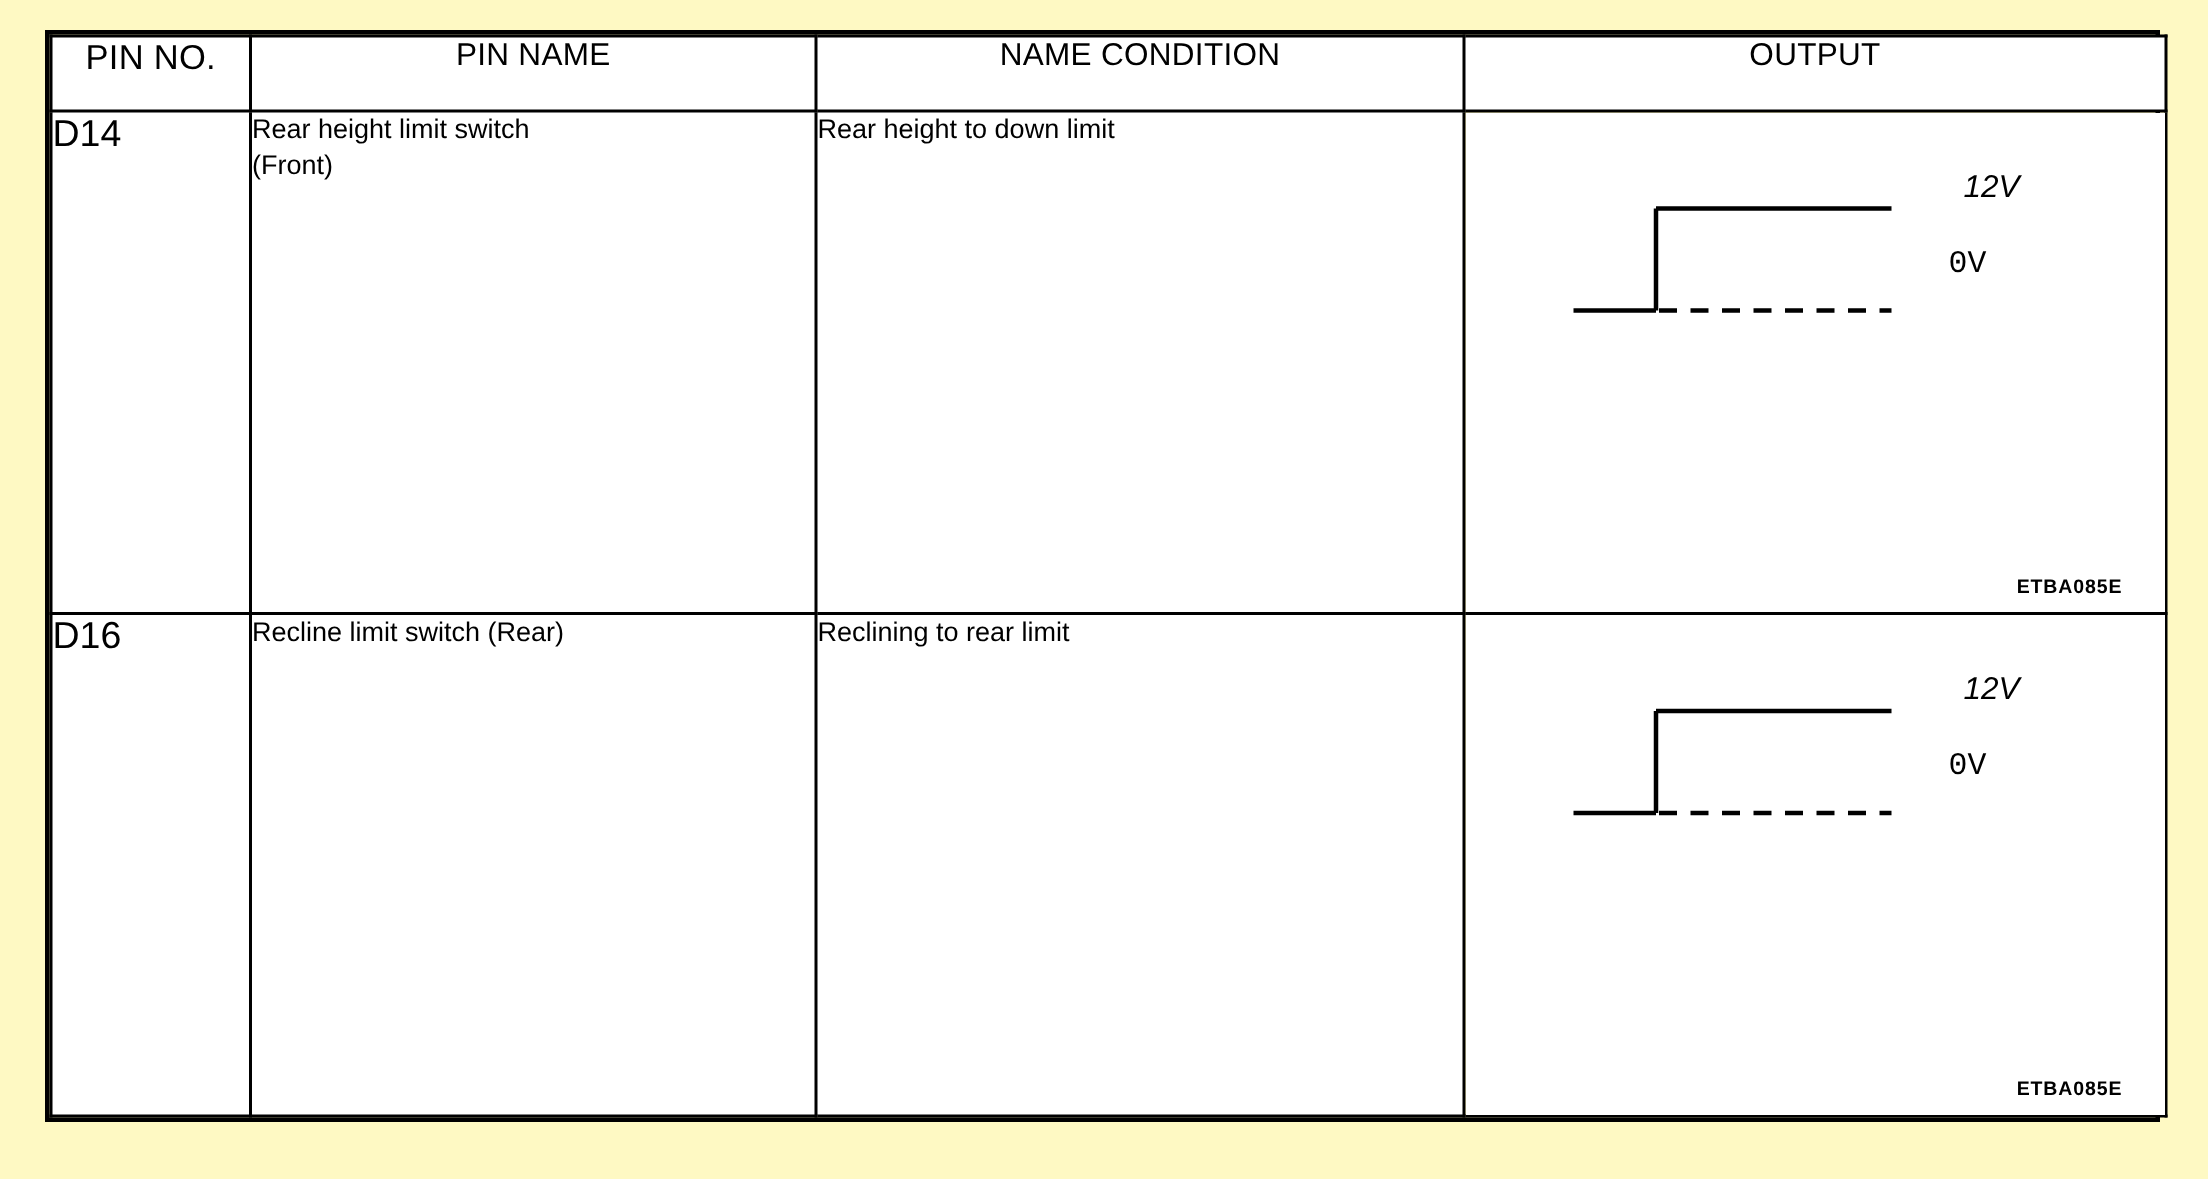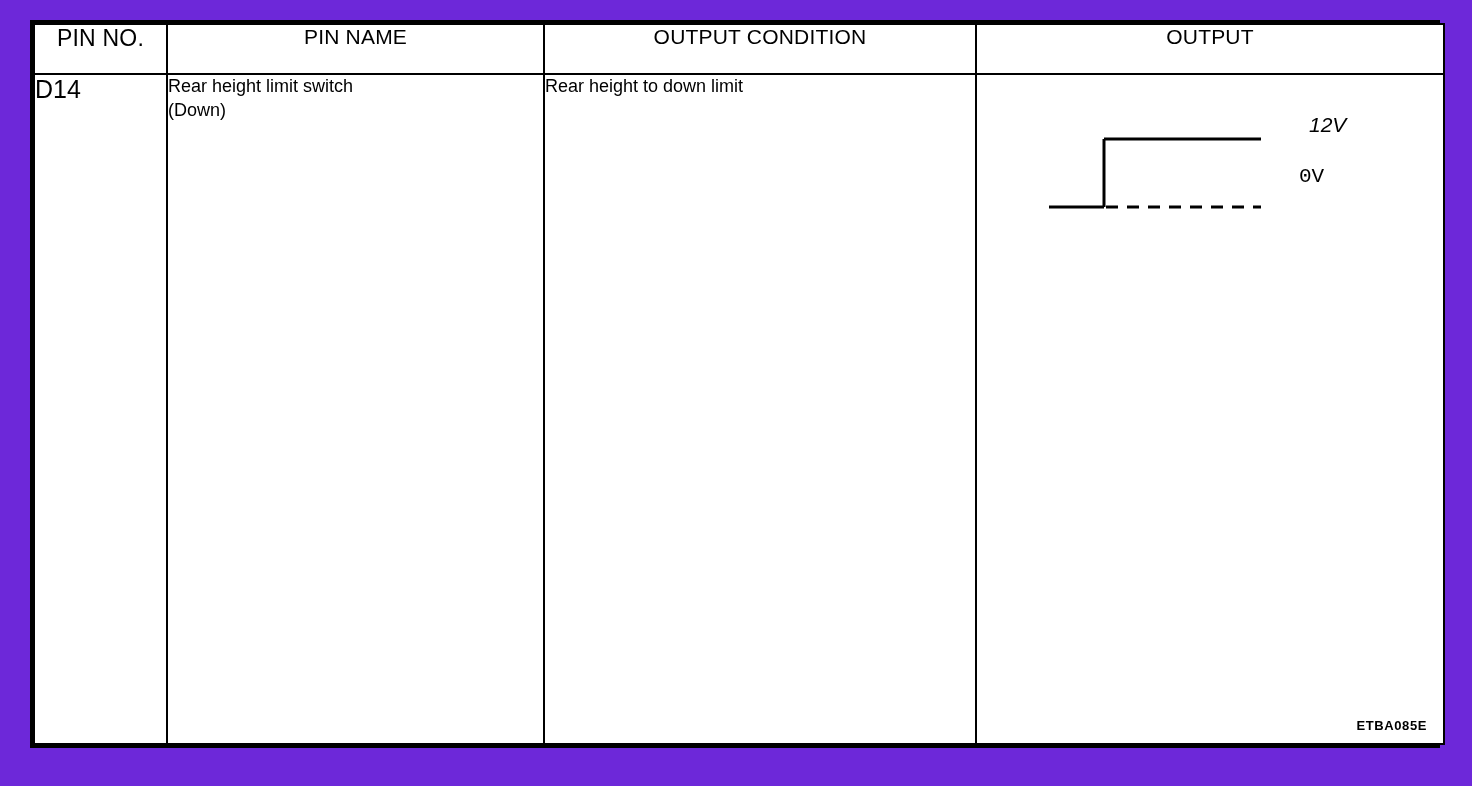--- a/index.html
+++ b/index.html
@@ -13,21 +13,21 @@
     height: 786px;
     font-family: "Liberation Sans", sans-serif;
     color: #000000;
     overflow: hidden;
   }
 
   .sheet {
     position: relative;
     width: 1472px;
     height: 786px;
-    background: #6d28d9;
+    background: #fef9c3;
   }
 
   
   .pin-table {
     position: absolute;
     left: 30px;
     top: 20px;
     width: 1410px;
     height: 728px;
     border: 3px solid #000;
@@ -104,21 +104,21 @@
   .volt-label {
     position: absolute;
     font-size: 21px;
     white-space: nowrap;
   }
   .volt-12v { left: 332px; top: 38px; font-style: italic; }
   .volt-0v  { left: 322px; top: 90px; font-family: Liberation Mono, monospace; }
 
   .ref-code {
     position: absolute;
-    right: 16px;
+    right: 28px;
     bottom: 10px;
     font-size: 13px;
     font-family: "Liberation Sans", sans-serif;
     letter-spacing: 0.6px;
     font-weight: bold;
     white-space: nowrap;
     margin-left: 24px;
   }
 </style>
 </head>
@@ -130,46 +130,66 @@
       <colgroup>
         <col class="c-pinno">
         <col class="c-name">
         <col class="c-input">
         <col class="c-output">
       </colgroup>
       <thead>
         <tr class="hdr-row">
           <th class="pinno-hdr">PIN NO.</th>
           <th>PIN NAME</th>
-          <th>OUTPUT CONDITION</th>
+          <th>NAME CONDITION</th>
           <th>OUTPUT</th>
         </tr>
       </thead>
       <tbody>
 
         <tr class="body-row">
           <td class="cell-pinno">D14</td>
           <td class="cell-name">
             <span class="name-line">Rear height limit switch</span>
-            <span class="name-line">(Down)</span>
+            <span class="name-line">(Front)</span>
           </td>
           <td class="cell-input">Rear height to down limit</td>
           <td class="cell-output">
             <div class="wave-wrap">
               <svg class="wave-svg" width="310" height="110" viewBox="0 0 310 110">
                 <path d="M 6 96 L 61 96" stroke="#000" stroke-width="3" fill="none"></path>
                 <path d="M 61 96 L 61 28" stroke="#000" stroke-width="3" fill="none"></path>
                 <path d="M 61 28 L 218 28" stroke="#000" stroke-width="3" fill="none"></path>
                 <path d="M 63 96 L 218 96" stroke="#000" stroke-width="3" fill="none" stroke-dasharray="12 9"></path>
               </svg>
               <span class="volt-label volt-12v">12V</span>
               <span class="volt-label volt-0v">0V</span>
               <span class="ref-code">ETBA085E</span>
             </div>
           </td>
         </tr>
 
 
+        <tr class="body-row">
+          <td class="cell-pinno">D16</td>
+          <td class="cell-name">
+            <span class="name-line">Recline limit switch (Rear)</span>
+          </td>
+          <td class="cell-input">Reclining to rear limit</td>
+          <td class="cell-output">
+            <div class="wave-wrap">
+              <svg class="wave-svg" width="310" height="110" viewBox="0 0 310 110">
+                <path d="M 6 96 L 61 96" stroke="#000" stroke-width="3" fill="none"></path>
+                <path d="M 61 96 L 61 28" stroke="#000" stroke-width="3" fill="none"></path>
+                <path d="M 61 28 L 218 28" stroke="#000" stroke-width="3" fill="none"></path>
+                <path d="M 63 96 L 218 96" stroke="#000" stroke-width="3" fill="none" stroke-dasharray="12 9"></path>
+              </svg>
+              <span class="volt-label volt-12v">12V</span>
+              <span class="volt-label volt-0v">0V</span>
+              <span class="ref-code">ETBA085E</span>
+            </div>
+          </td>
+        </tr>
 
       </tbody>
     </table>
   </div>
 </div>
 
 </body></html>

